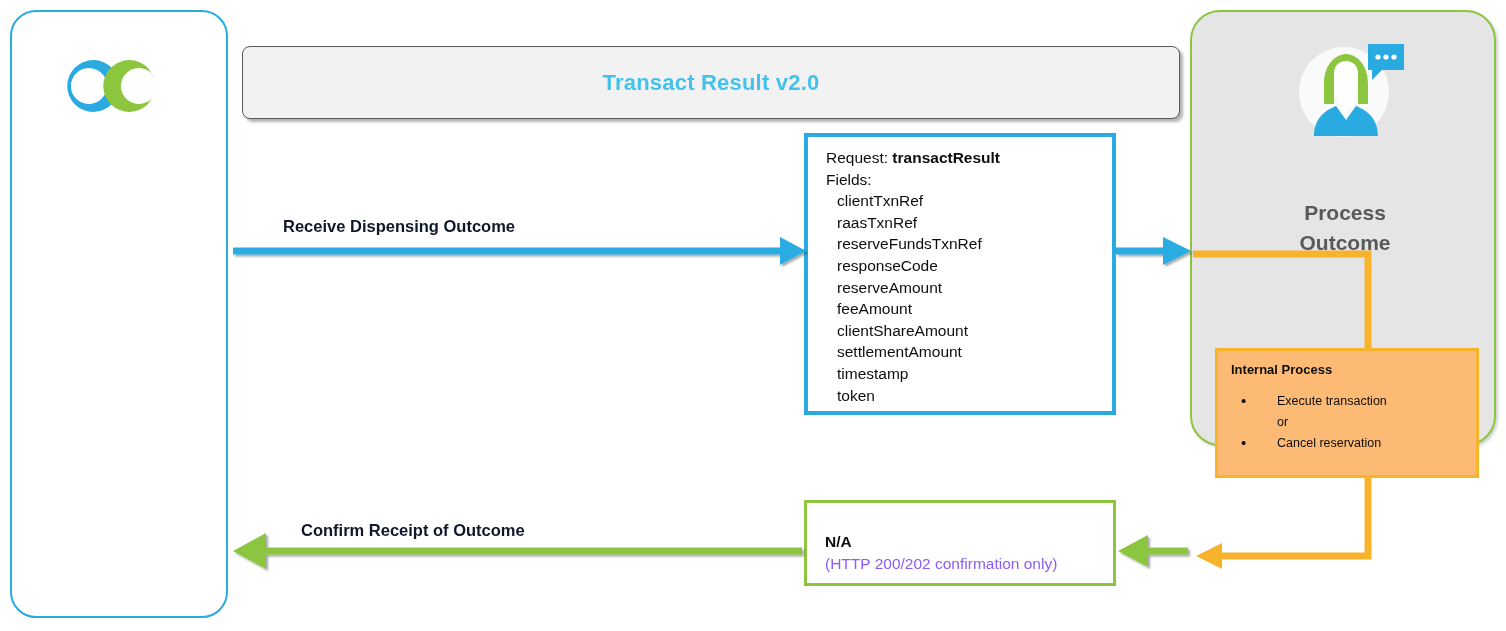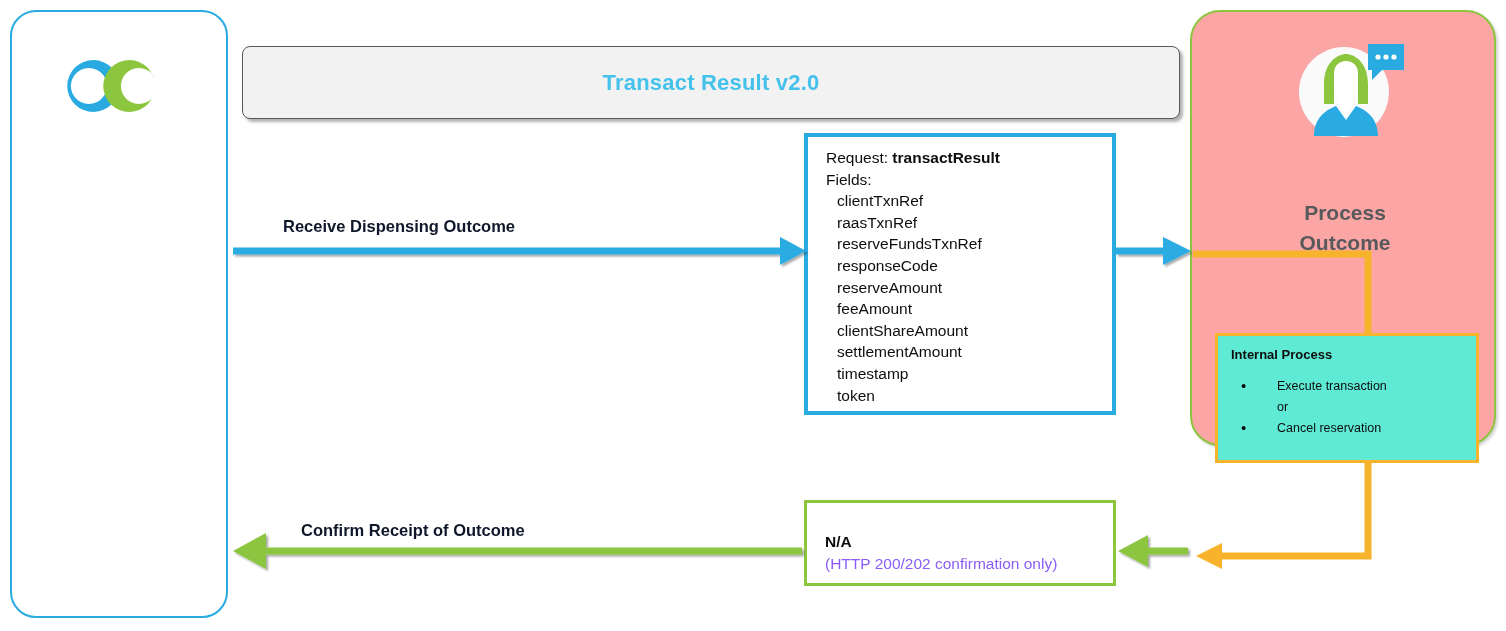--- a/index.html
+++ b/index.html
@@ -40,21 +40,21 @@
 
   
   .right-panel {
     position: absolute;
     left: 1190px;
     top: 10px;
     width: 306px;
     height: 436px;
     border: 2px solid #8CC63F;
     border-radius: 30px;
-    background: #fca5a5;
+    background: #e5e5e5;
     box-sizing: border-box;
     box-shadow: 2px 2px 3px rgba(0,0,0,0.18);
   }
   .avatar {
     position: absolute;
     left: 102px;
     top: 28px;
     width: 112px;
     height: 104px;
   }
@@ -135,25 +135,25 @@
   .na-sub {
     font-size: 15.5px;
     color: #8b5cf6;
     line-height: 22px;
   }
 
   
   .proc-box {
     position: absolute;
     left: 1215px;
-    top: 333px;
+    top: 348px;
     width: 264px;
     height: 130px;
     border: 3px solid #F7B32B;
-    background: #5eead4;
+    background: #fdba74;
     box-sizing: border-box;
     padding: 10px 0 0 13px;
     z-index: 5;
   }
   .proc-title {
     font-size: 13px;
     font-weight: bold;
     color: #0D0D0D;
     line-height: 18px;
   }

